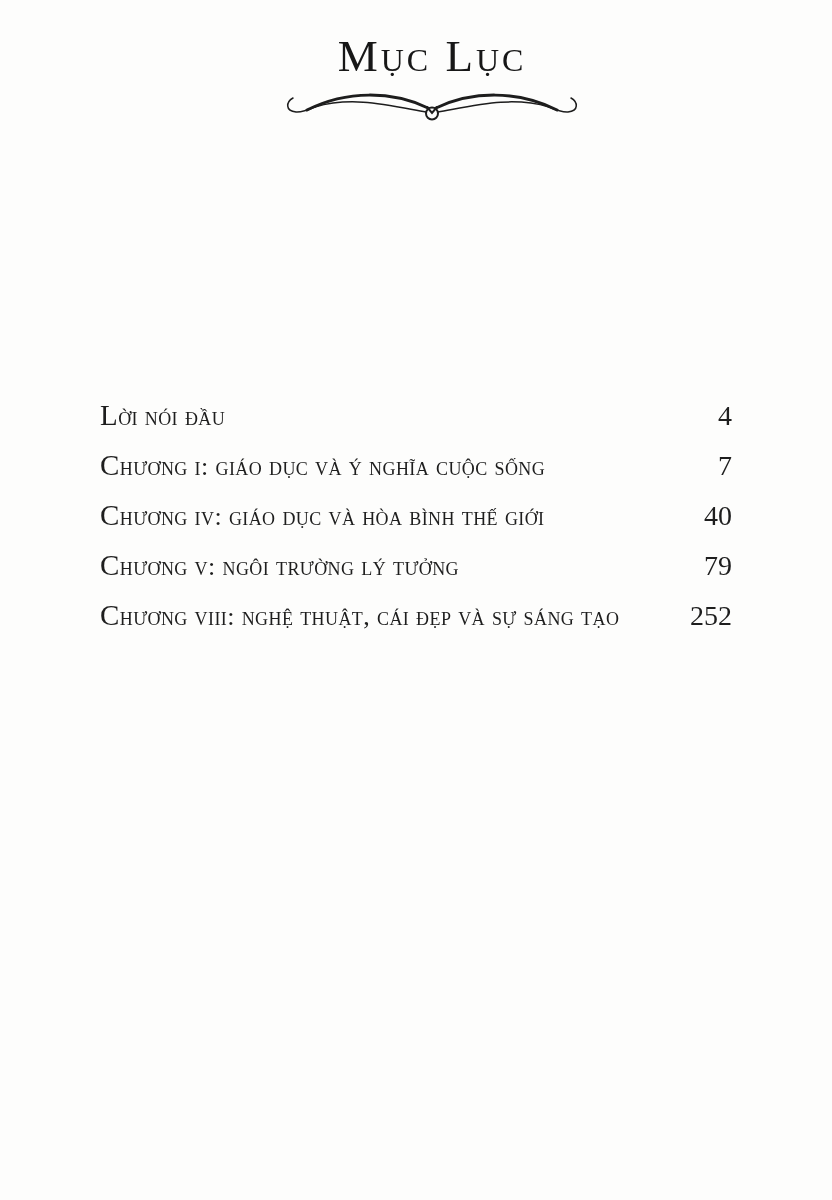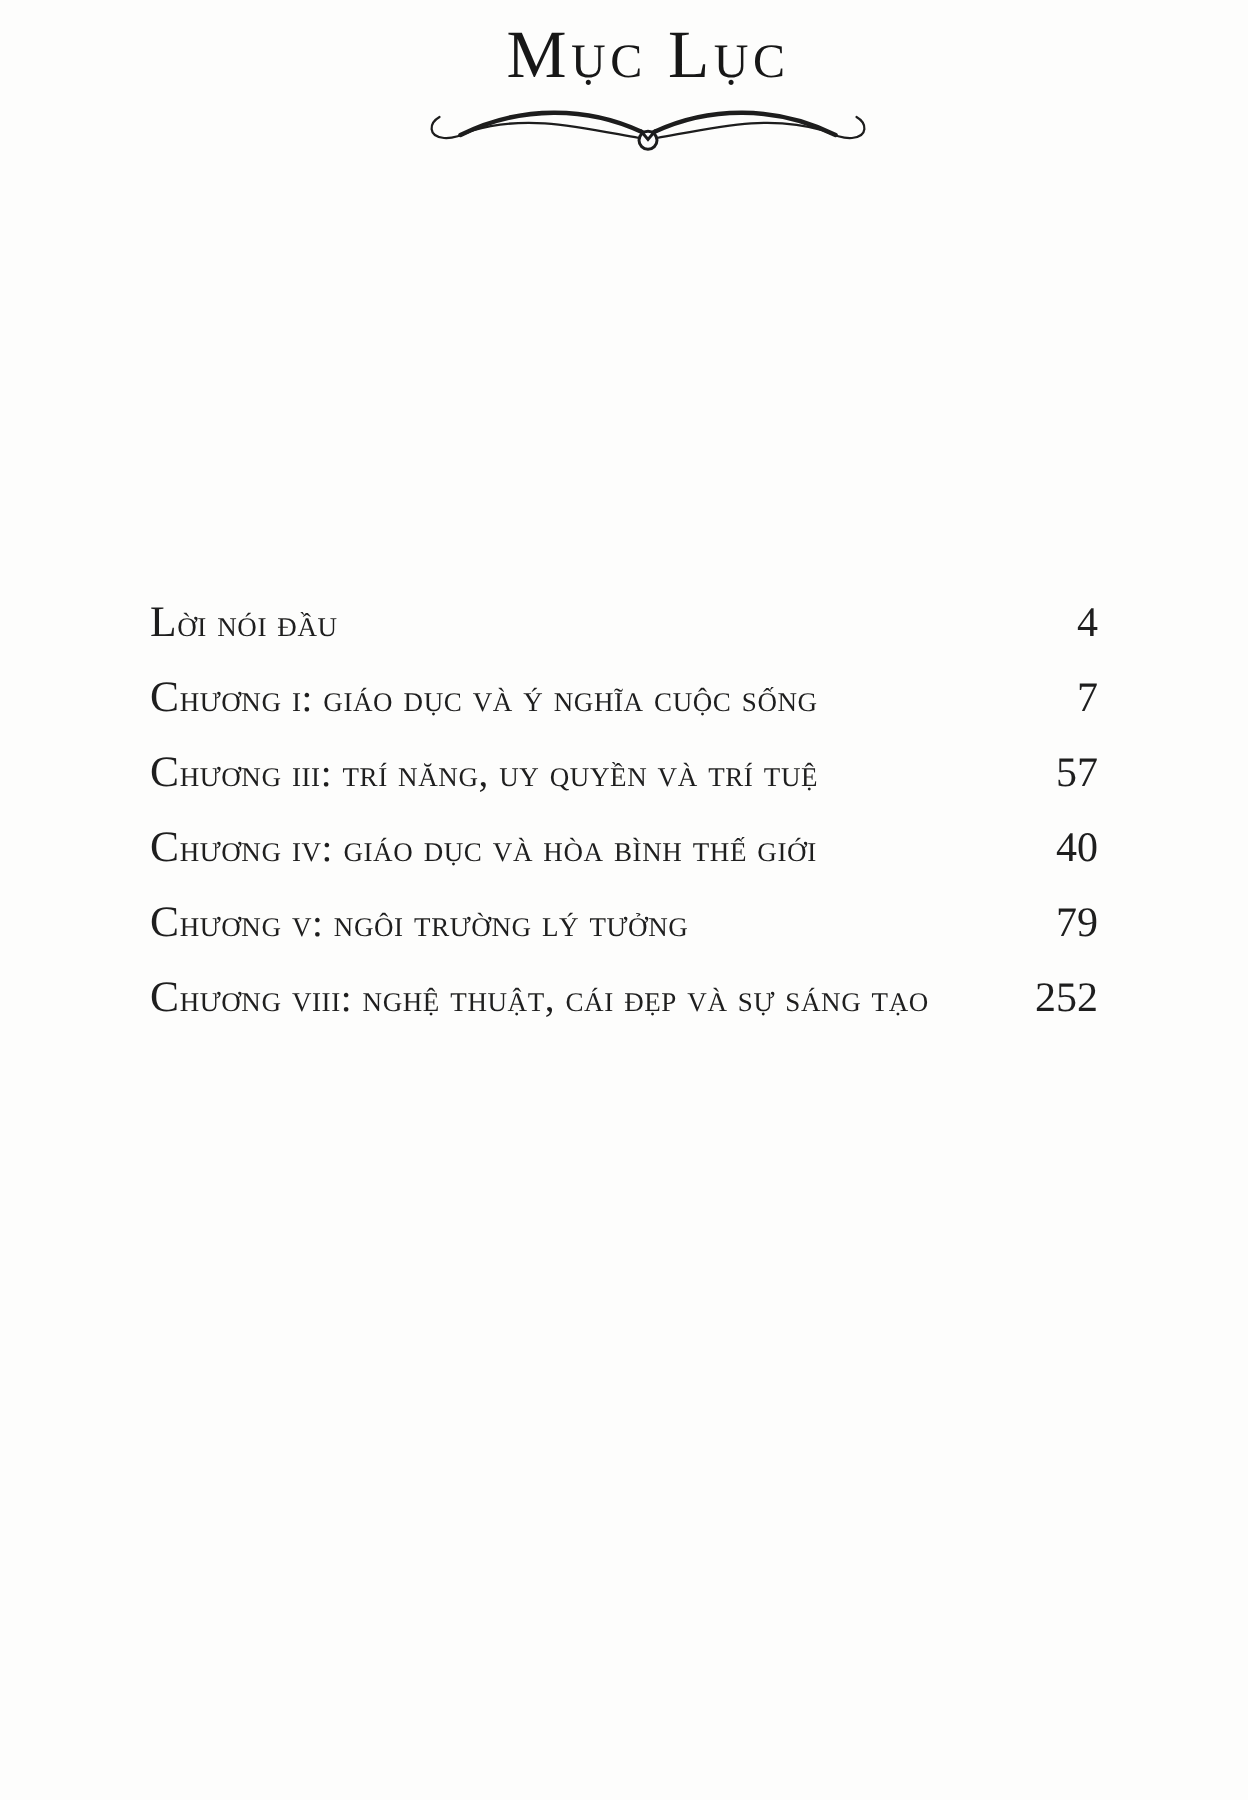--- a/index.html
+++ b/index.html
@@ -14,21 +14,21 @@
     background: #fdfdfc;
     color: #1e1e1e;
     overflow: hidden;
   }
   .header {
     position: absolute;
     top: 0; left: 32px; width: 800px;
     text-align: center;
   }
   .page-title {
-    margin: 14px 0 0 0;
+    margin: 34px 0 0 0;
     font-size: 45px;
     line-height: 1;
     font-weight: normal;
     font-variant: small-caps;
     letter-spacing: 3px;
     color: #171717;
   }
   .flourish {
     margin-top: 7px;
   }
@@ -37,21 +37,21 @@
     margin: 0 auto;
     color: #1d1d1d;
   }
   .toc {
     position: absolute;
     left: 100px; right: 100px; top: 391px;
   }
   .toc-row {
     display: flex;
     justify-content: space-between;
-    align-items: flex-end;
+    align-items: center;
     height: 50px;
   }
   .toc-label {
     flex: 1;
     display: block;
     font-size: 26px;
     line-height: 50px;
     font-variant: small-caps;
     text-transform: lowercase;
     letter-spacing: 0.4px;
@@ -95,24 +95,20 @@
   <div class="toc">
     <div class="toc-row">
       <span class="toc-label">LỜI NÓI ĐẦU</span>
       <span class="toc-page">4</span>
     </div>
     <div class="toc-row">
       <span class="toc-label">CHƯƠNG I: GIÁO DỤC VÀ Ý NGHĨA CUỘC SỐNG</span>
       <span class="toc-page">7</span>
     </div>
     <div class="toc-row">
-      <span class="toc-label">CHƯƠNG III: TRÍ NĂNG, UY QUYỀN VÀ TRÍ TUỆ</span>
-      <span class="toc-page">57</span>
-    </div>
-    <div class="toc-row">
       <span class="toc-label">CHƯƠNG IV: GIÁO DỤC VÀ HÒA BÌNH THẾ GIỚI</span>
       <span class="toc-page">40</span>
     </div>
     <div class="toc-row">
       <span class="toc-label">CHƯƠNG V: NGÔI TRƯỜNG LÝ TƯỞNG</span>
       <span class="toc-page">79</span>
     </div>
     <div class="toc-row">
       <span class="toc-label">CHƯƠNG VIII: NGHỆ THUẬT, CÁI ĐẸP VÀ SỰ SÁNG TẠO</span>
       <span class="toc-page">252</span>

